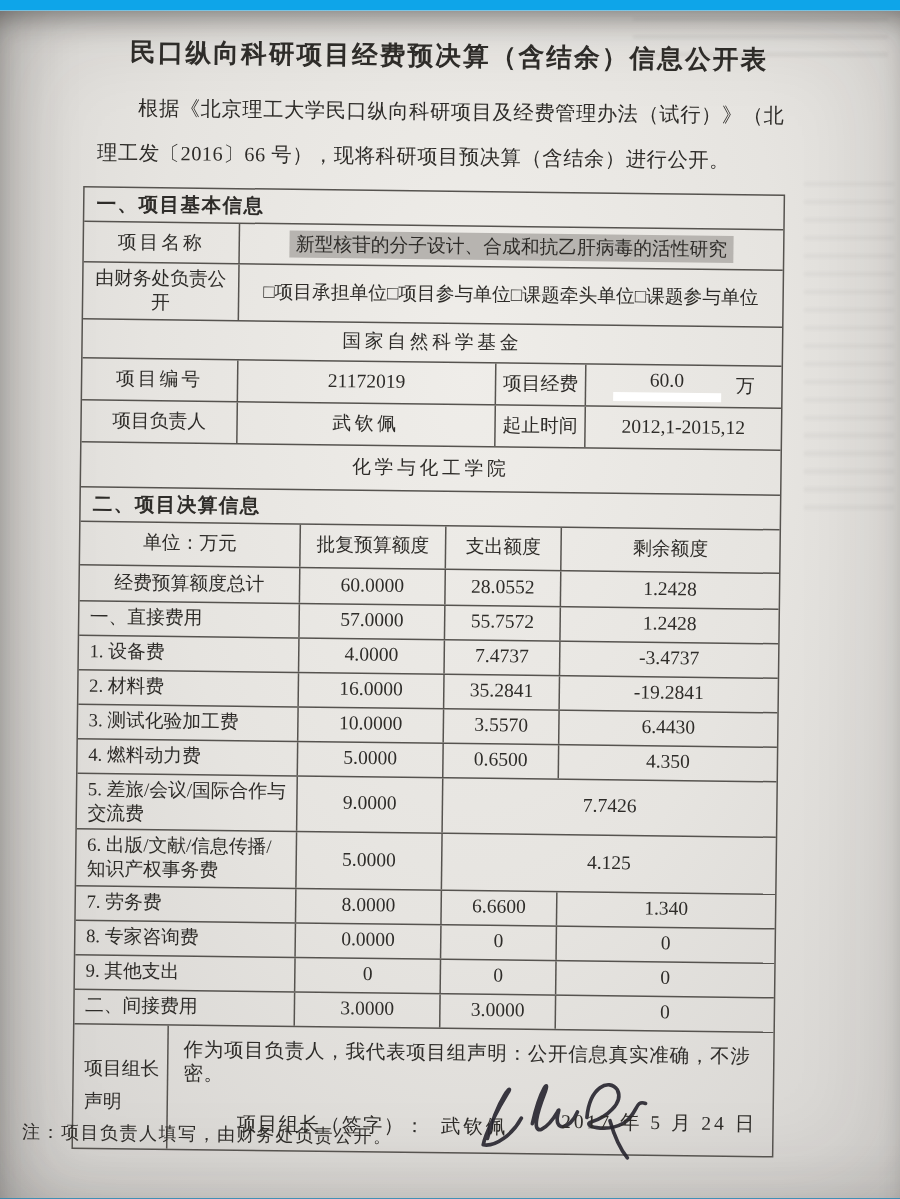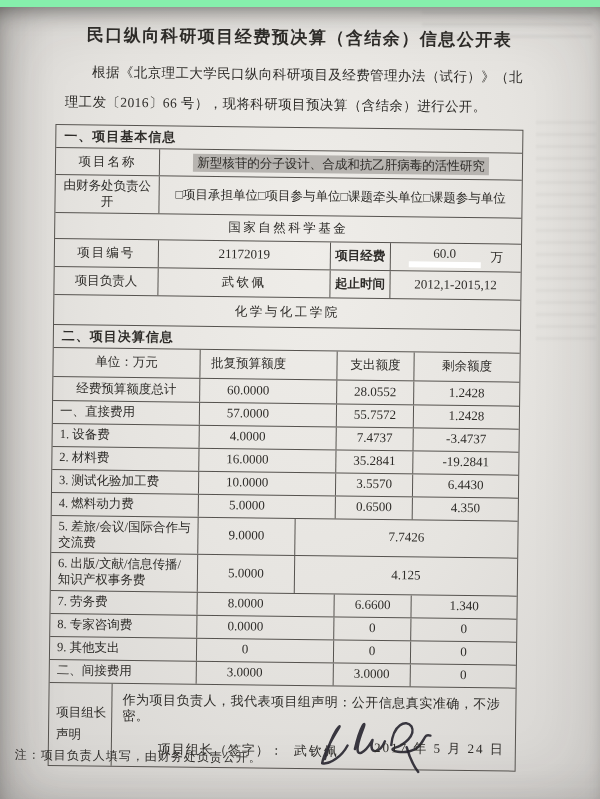--- a/index.html
+++ b/index.html
@@ -2,21 +2,21 @@
 <html style="--ink: #2e2c29; --line: #56534f; --highlight: #b7b4b0; --paper-light: #efede9; --paper-dark: #d3d1ce;"><head>
 <meta charset="utf-8">
 <style>
   :root{
     --ink:#2e2c29; --line:#56534f; --paper-light:#efede9; --paper-dark:#d3d1ce;
     --highlight:#b7b4b0; --sig:#26242e;
   }
   *{margin:0;padding:0;box-sizing:border-box;}
   html,body{width:600px;height:799px;overflow:hidden;}
   body{font-family:"Liberation Serif","DejaVu Serif",serif;color:var(--ink);background:#6b6967;}
-  .photo{position:relative;width:600px;height:799px;background:#86efac;overflow:hidden;}
+  .photo{position:relative;width:600px;height:799px;background:#0ea5e9;overflow:hidden;}
   .paper{
     position:absolute;left:0;top:7px;width:600px;height:792px;
     background:radial-gradient(ellipse at 52% 30%, var(--paper-light) 0%, #e6e4e0 48%, var(--paper-dark) 100%);
     box-shadow:inset 0 14px 22px -12px rgba(20,18,16,.55), inset 0 0 70px rgba(40,38,35,.14), inset 28px -10px 50px -30px rgba(40,38,35,.35);
   }
   .tilt{position:absolute;inset:0;transform:rotate(.7deg);transform-origin:50% 0;}
   .bleed{position:absolute;opacity:.07;filter:blur(1.2px);
     background:repeating-linear-gradient(0deg,#555 0 3px,transparent 3px 12px);}
   .bleed.b1{right:8px;top:4px;width:170px;height:34px;}
   .bleed.b2{right:4px;top:120px;width:60px;height:220px;opacity:.05;}
@@ -35,35 +35,35 @@
     padding:2px 4px;line-height:1.3;}
   .cell + .cell{border-left:1px solid var(--line);}
   .cell.left{justify-content:flex-start;text-align:left;padding-left:7px;}
   .grow{flex:1 1 auto;min-width:0;}
   .sec-hd{font-weight:bold;font-size:13px;min-height:21px;padding:2px 8px;
     display:flex;align-items:center;letter-spacing:1px;}
   
   .c-lab{flex:0 0 103px;}
   .c-val{flex:1 1 auto;}
   .c-v2{flex:0 0 172px;}
-  .c-l2{flex:0 0 60px;padding-left:2px;padding-right:2px;font-weight:bold;}
+  .c-l2{flex:0 0 60px;padding-left:2px;padding-right:2px;}
   .r-name{min-height:27px;}
   .r-role{min-height:31px;}
   .r-plan{min-height:26px;}
   .r-no,.r-leader{min-height:28px;}
   .r-unit{min-height:30px;}
   .hl{background:var(--highlight);padding:1px 4px;}
   .u{display:inline-block;min-width:72px;text-align:center;border-bottom:6px solid #ffffff;padding:0 2px;}
   .unit-wan{margin-left:10px;}
   .lab{letter-spacing:2px;}
   .sp2{letter-spacing:2.5px;}
   
   .b-lab{flex:0 0 146px;}
   .b-c2{flex:0 0 97px;}
-  .b-c3{flex:0 0 77px;margin-left:40px;}
+  .b-c3{flex:0 0 77px;}
   .b-c4{flex:1 1 auto;}
   .b-head{min-height:29px;font-size:12.5px;}
   .num{font-size:13px;font-family:"Liberation Serif",serif;}
   .budget-row{min-height:23px;}
   .budget-row.tall{min-height:32px;}
   .budget-row.taller{min-height:37px;}
   
   .r-decl{min-height:83px;}
   .d-lab{flex:0 0 62px;line-height:1.7;}
   .d-body{flex:1 1 auto;position:relative;display:block;text-align:left;padding:8px 10px 6px 10px;}

